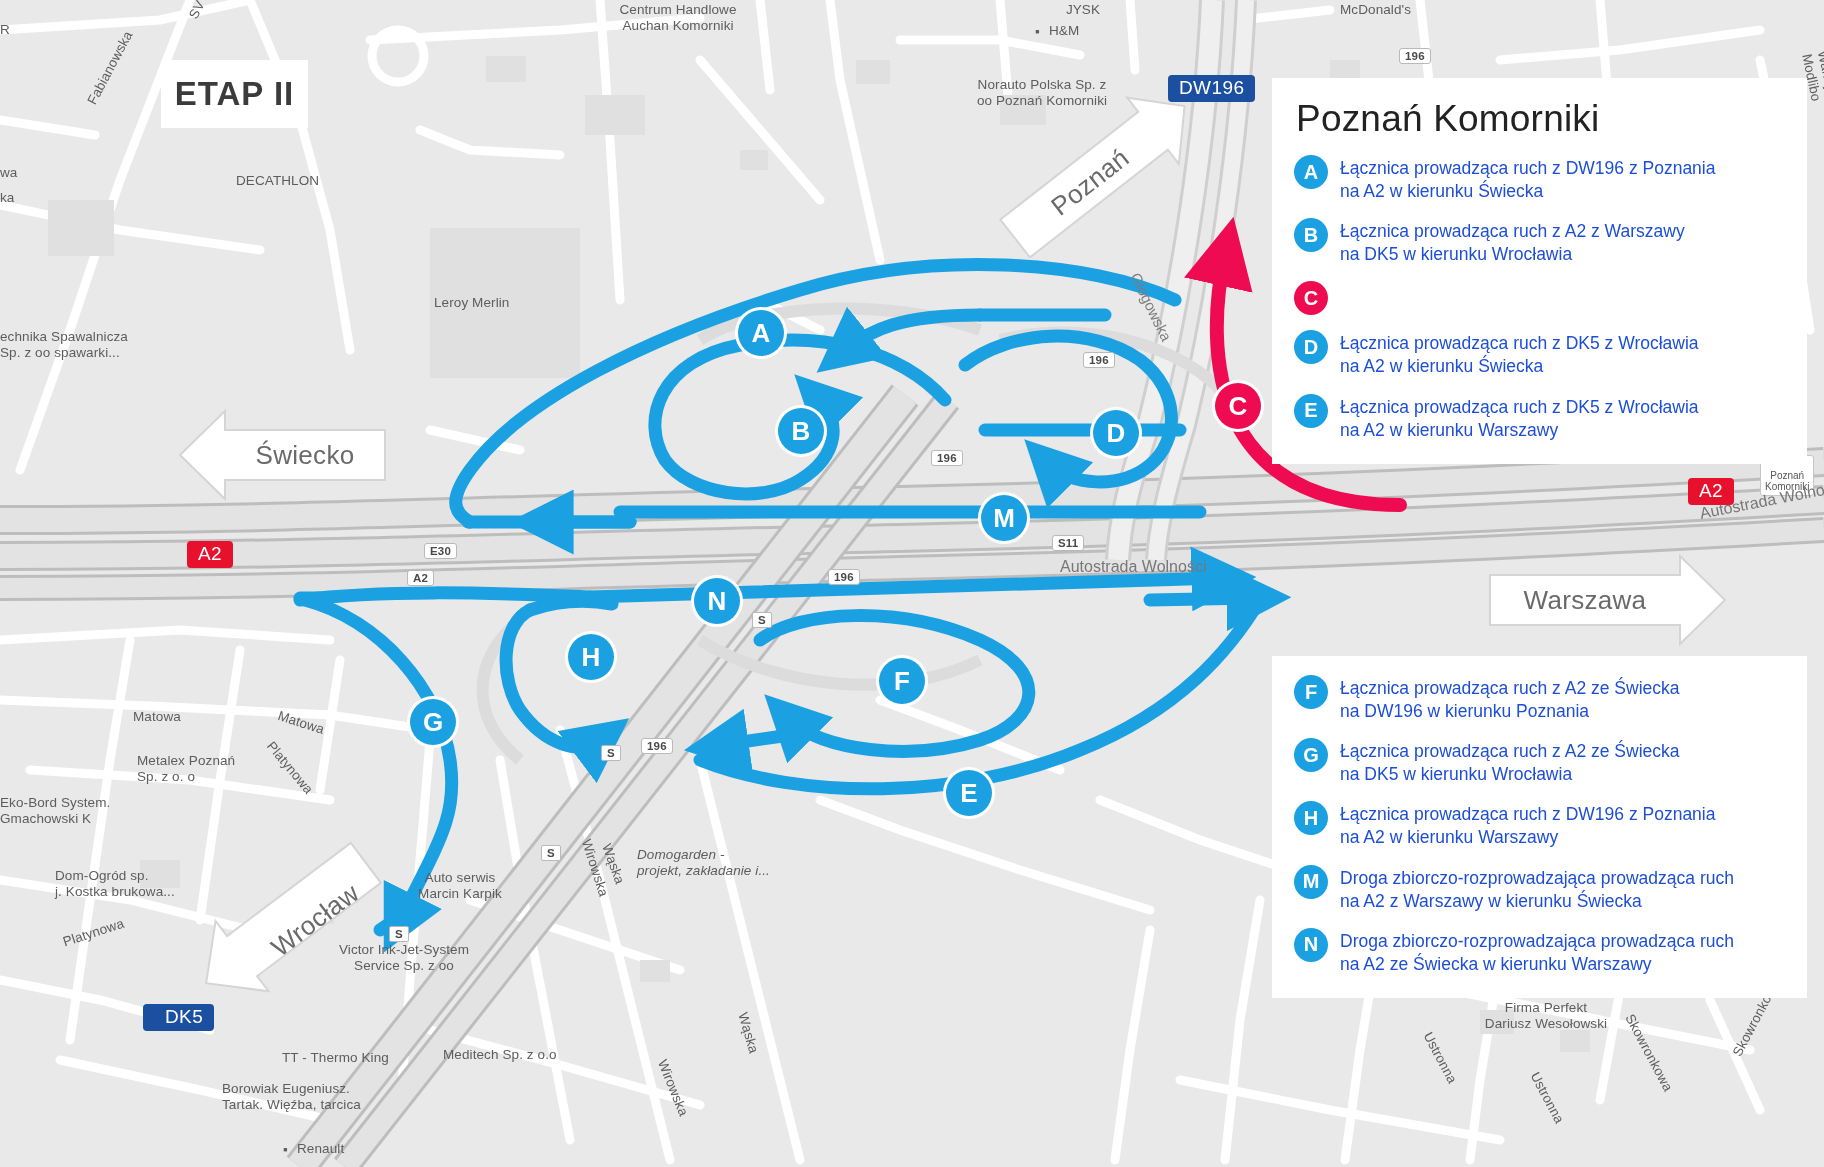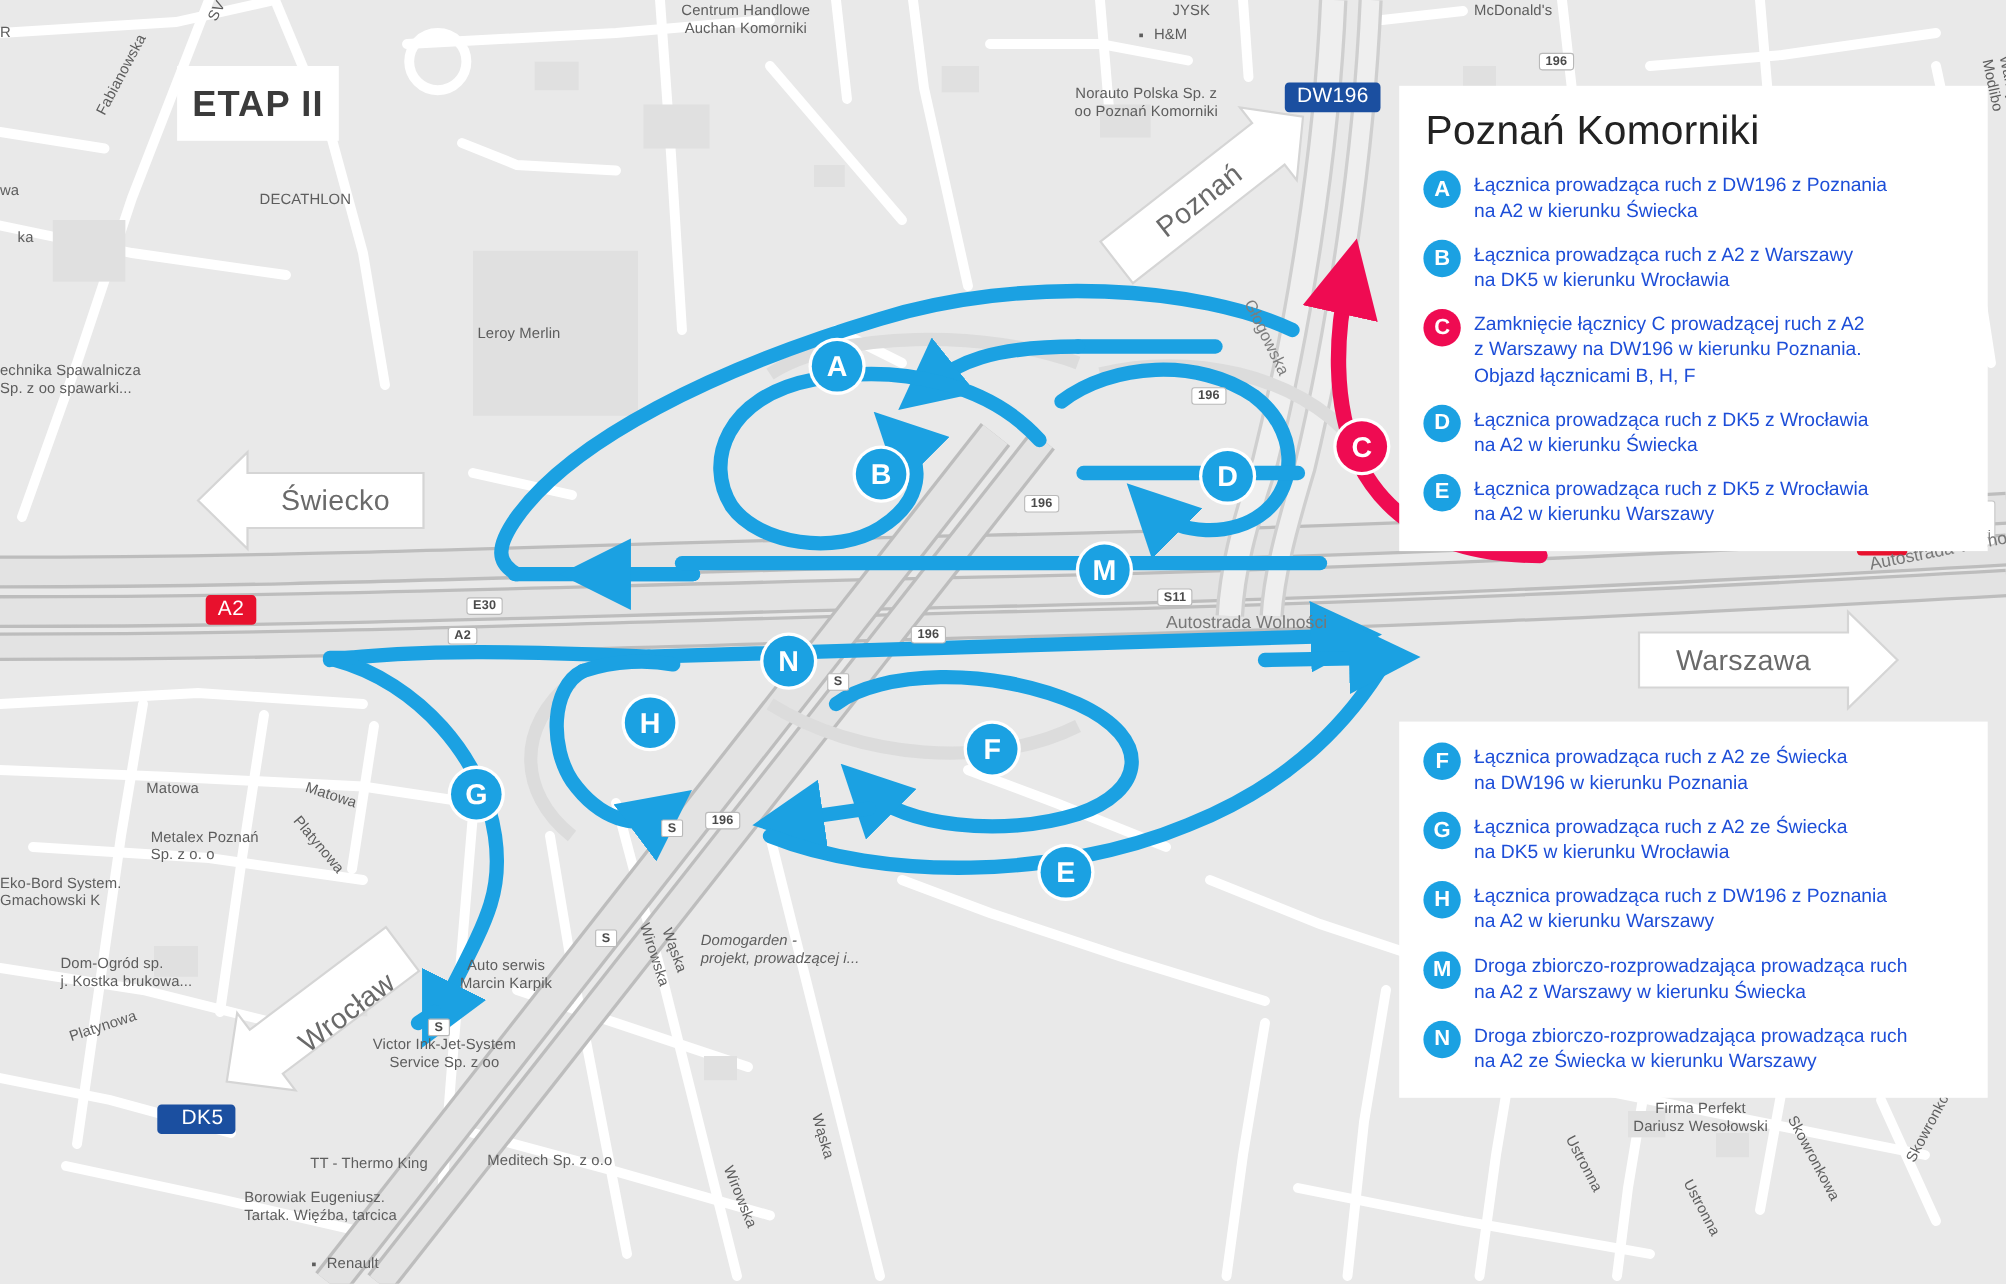--- a/index.html
+++ b/index.html
@@ -426,21 +426,21 @@
 Sp. z o. o</span></div>
   <div class="poi" style="left:258px;top:760px;transform:rotate(50deg);"><span>Platynowa</span></div>
   <div class="poi" style="left:0px;top:795px;"><span>Eko-Bord System.
 Gmachowski K</span></div>
   <div class="poi" style="left:55px;top:868px;"><span>Dom-Ogród sp.
 j. Kostka brukowa...</span></div>
   <div class="poi" style="left:62px;top:925px;transform:rotate(-18deg);"><span>Platynowa</span></div>
   <div class="poi center" style="left:460px;top:870px;"><span>Auto serwis
 Marcin Karpik</span></div>
   <div class="poi" style="left:637px;top:847px;font-style:italic;"><span>Domogarden -
-projekt, prowadzącej i...</span></div>
+projekt, zakładanie i...</span></div>
   <div class="poi" style="left:565px;top:860px;transform:rotate(72deg);"><span>Wirowska</span></div>
   <div class="poi" style="left:592px;top:856px;transform:rotate(70deg);"><span>Wąska</span></div>
   <div class="poi center" style="left:404px;top:942px;"><span>Victor Ink-Jet-System
 Service Sp. z oo</span></div>
   <div class="poi" style="left:282px;top:1050px;"><span>TT - Thermo King</span></div>
   <div class="poi" style="left:443px;top:1047px;"><span>Meditech Sp. z o.o</span></div>
   <div class="poi" style="left:222px;top:1081px;"><span>Borowiak Eugeniusz.
 Tartak. Więźba, tarcica</span></div>
   <div class="poi" style="left:283px;top:1141px;"><span class="pin">▪</span><span>Renault</span></div>
   <div class="poi" style="left:727px;top:1025px;transform:rotate(74deg);"><span>Wąska</span></div>
@@ -448,21 +448,21 @@
   <div class="poi center" style="left:1546px;top:1000px;"><span>Firma Perfekt
 Dariusz Wesołowski</span></div>
   <div class="poi" style="left:1412px;top:1050px;transform:rotate(62deg);"><span>Ustronna</span></div>
   <div class="poi" style="left:1519px;top:1090px;transform:rotate(62deg);"><span>Ustronna</span></div>
   <div class="poi" style="left:1606px;top:1045px;transform:rotate(62deg);"><span>Skowronkowa</span></div>
   <div class="poi" style="left:1714px;top:1010px;transform:rotate(-62deg);"><span>Skowronkowa</span></div>
   <div class="poi" style="left:1795px;top:60px;transform:rotate(78deg);"><span>Wandy Modlibo</span></div>
   <div class="poi" style="left:188px;top:2px;transform:rotate(-62deg);"><span>SV</span></div>
   <div class="poi" style="left:0px;top:22px;"><span>R</span></div>
   <div class="poi" style="left:0px;top:165px;"><span>wa</span></div>
-  <div class="poi" style="left:0px;top:208px;padding-left:16px;"><span>ka</span></div>
+  <div class="poi" style="left:0px;top:190px;"><span>ka</span></div>
 
   <div class="etap">
     <span>ETAP II</span>
   </div>
 
   <div class="panel" id="panel-top">
     <h1>Poznań Komorniki</h1>
 
     <div class="legend-row">
       <div class="badge">
@@ -477,23 +477,20 @@
           <span>B</span>
         </div>
       <div class="legend-text">Łącznica prowadząca ruch z A2 z Warszawy
 na DK5 w kierunku Wrocławia</div>
     </div>
 
     <div class="legend-row">
       <div class="badge pink">
           <span>C</span>
         </div>
-      <div class="legend-text">Zamknięcie łącznicy C prowadzącej ruch z A2
-z Warszawy na DW196 w kierunku Poznania.
-Objazd łącznicami B, H, F</div>
     </div>
 
     <div class="legend-row">
       <div class="badge">
           <span>D</span>
         </div>
       <div class="legend-text">Łącznica prowadząca ruch z DK5 z Wrocławia
 na A2 w kierunku Świecka</div>
     </div>
 

